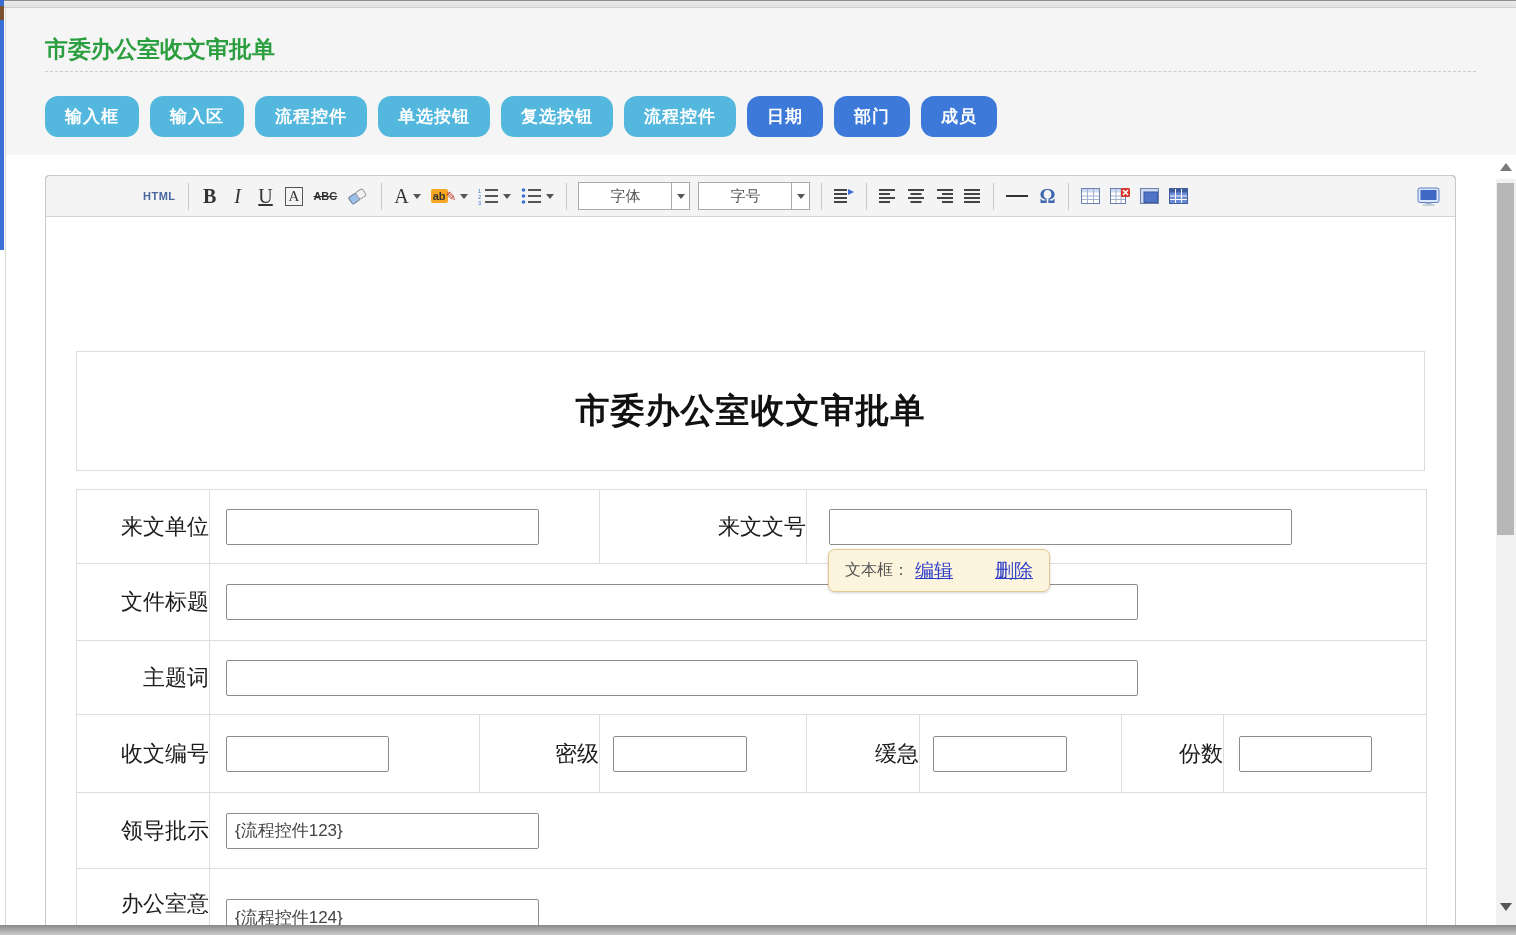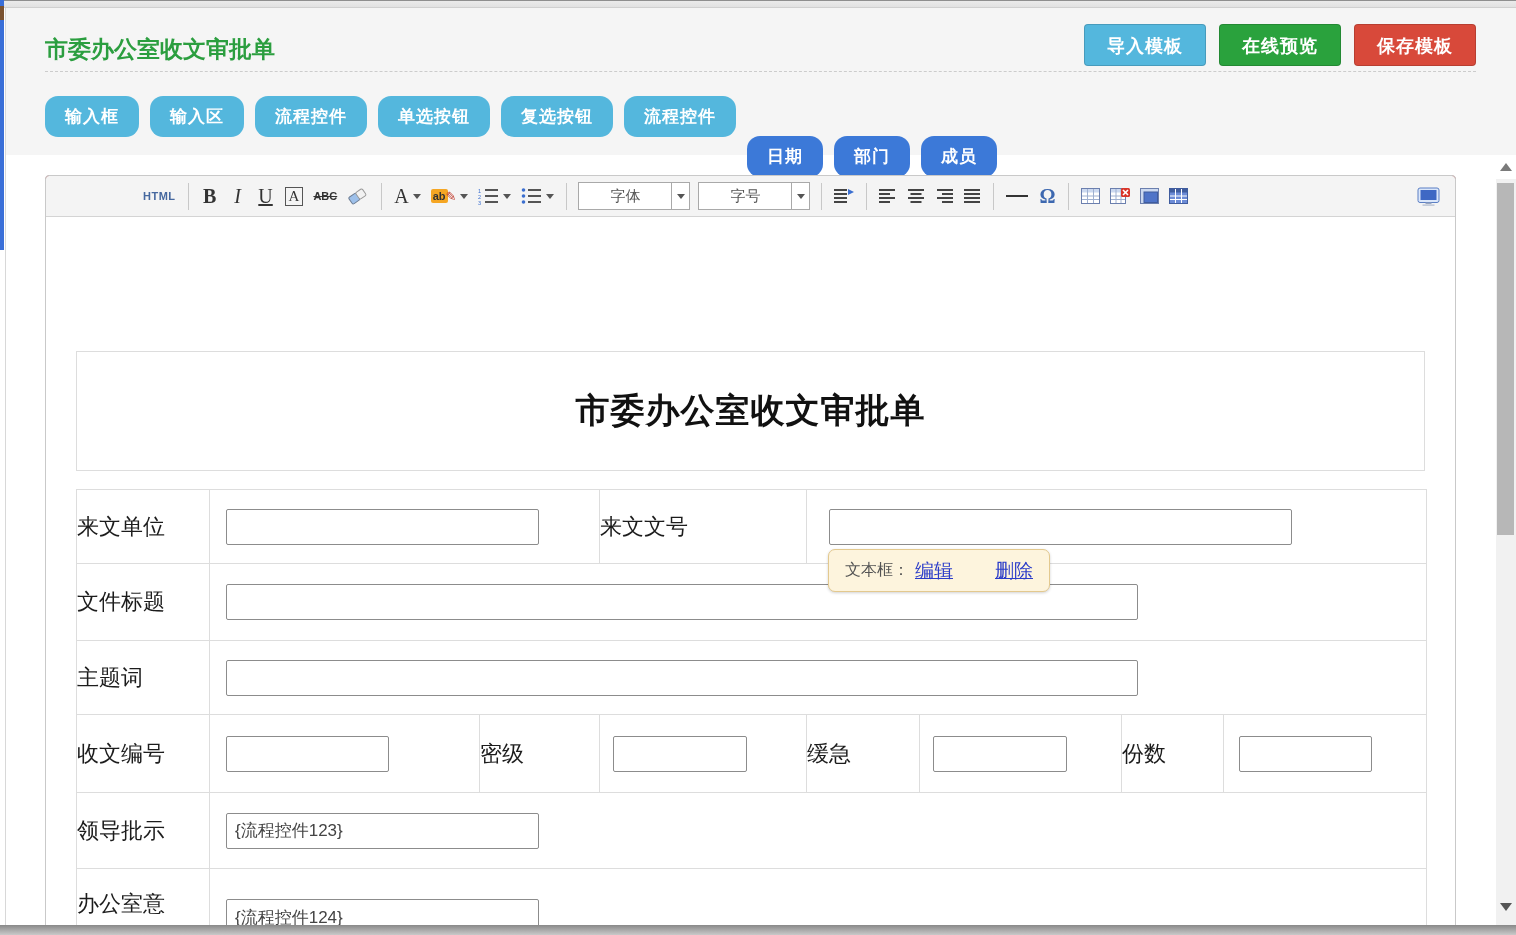--- a/index.html
+++ b/index.html
@@ -23,21 +23,21 @@
   .abtn { height:42px; line-height:42px; padding:0 22px; font-size:18px; font-weight:bold; color:#fff;
           border-radius:4px; border:1px solid rgba(0,0,0,0.15); cursor:pointer; letter-spacing:1px; }
   .abtn.import { background:#54b7dd; }
   .abtn.preview { background:#2aa23d; }
   .abtn.save { background:#d8493a; }
   .dashed { position:absolute; top:63px; left:39px; right:40px; border-top:1px dashed #ccc; }
   .widget-row { position:absolute; left:39px; top:88px; display:flex; gap:11px; }
   .wbtn { height:41px; line-height:41px; padding:0 20px; font-size:17px; font-weight:bold; color:#fff;
           border-radius:13px; letter-spacing:1px; cursor:pointer; }
   .wbtn.info { background:#54b7dd; }
-  .wbtn.primary { background:#3c79d8;margin-top:40px; }
+  .wbtn.primary { background:#3c79d8; }
 
   
   .editor { position:absolute; left:45px; top:175px; width:1411px; height:758px;
             border:1px solid #c9c9c9; border-radius:4px; background:#7f1d1d; overflow:hidden; }
   .toolbar { height:41px; background:#f4f4f4; border-bottom:1px solid #d4d4d4;
              display:flex; align-items:center; padding:0 10px 0 92px; }
   .tb-sep { width:1px; height:27px; background:#c8c8c8; margin:0 7px; flex:0 0 auto; }
   .tb-btn { min-width:24px; height:28px; display:inline-flex; align-items:center; justify-content:center;
             margin:0 2px; padding:0 3px; cursor:pointer; flex:0 0 auto; color:#333; }
   .tb-serif { font-family:"Liberation Serif",serif; font-size:20px; }
@@ -60,21 +60,21 @@
   .tb-omega { font-family:"Liberation Serif",serif; font-size:20px; color:#3d68b0; font-weight:bold; }
   .tb-spacer { flex:1 1 auto; }
 
   
   .content { position:relative; height:716px; background:#fff; overflow:hidden; }
   .title-box { margin:134px 30px 0 30px; height:120px; border:1px solid #ddd;
                display:flex; align-items:center; justify-content:center; }
   .form-title { font-size:34px; font-weight:bold; color:#111; letter-spacing:1px; }
   .form-table { margin:18px 0 0 30px; width:1350px; border-collapse:collapse; table-layout:fixed; }
   .form-table td { border:1px solid #ddd; vertical-align:middle; }
-  .lbl { text-align:left; font-size:22px; color:#1c1c1c; }
+  .lbl { text-align:right; font-size:22px; color:#1c1c1c; }
   tr.h74 { height:74px; } tr.h77 { height:77px; } tr.h78 { height:78px; } tr.h76 { height:76px; } tr.h110 { height:110px; }
   .doc-input { height:36px; border:1px solid #8c8c8c; border-radius:2px; background:#fff; margin-left:16px;
                font-size:17px; color:#444; padding:0 8px; font-family:"Liberation Sans",sans-serif; }
   .w313 { width:313px; } .w463 { width:463px; } .w912 { width:912px; }
   .w163 { width:163px; } .w134 { width:134px; } .w133 { width:133px; }
   .ml22 { margin-left:22px; } .ml13 { margin-left:13px; } .ml15 { margin-left:15px; }
   td.top { vertical-align:top; }
   td.top.lbl { padding-top:20px; }
   .mt30 { margin-top:30px; }
 
@@ -102,25 +102,20 @@
 </head>
 <body>
 
 <div class="win-top"></div>
 <div class="left-strip"></div>
 <div class="left-top-bit"></div>
 <div class="left-line"></div>
 
 <div class="header">
   <div class="page-title">市委办公室收文审批单</div>
-  <div class="actions">
-    <div class="abtn import">导入模板</div>
-    <div class="abtn preview">在线预览</div>
-    <div class="abtn save">保存模板</div>
-  </div>
   <div class="dashed"></div>
   <div class="widget-row">
     <div class="wbtn info">输入框</div>
     <div class="wbtn info">输入区</div>
     <div class="wbtn info">流程控件</div>
     <div class="wbtn info">单选按钮</div>
     <div class="wbtn info">复选按钮</div>
     <div class="wbtn info">流程控件</div>
     <div class="wbtn primary">日期</div>
     <div class="wbtn primary">部门</div>

